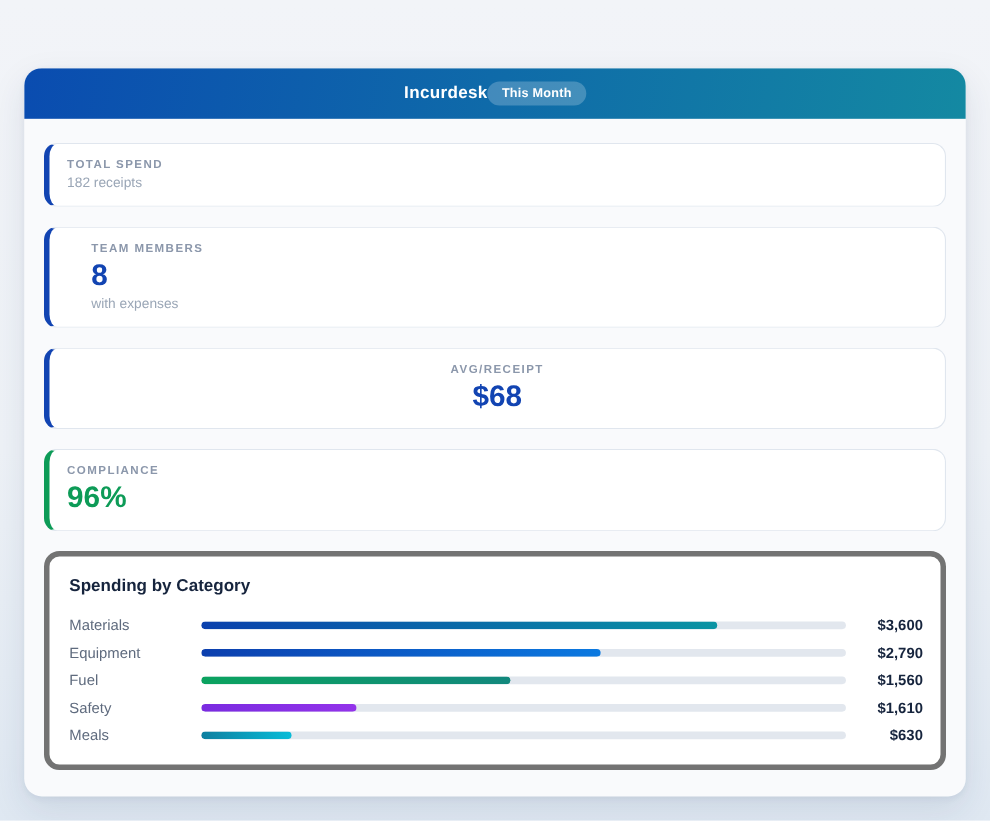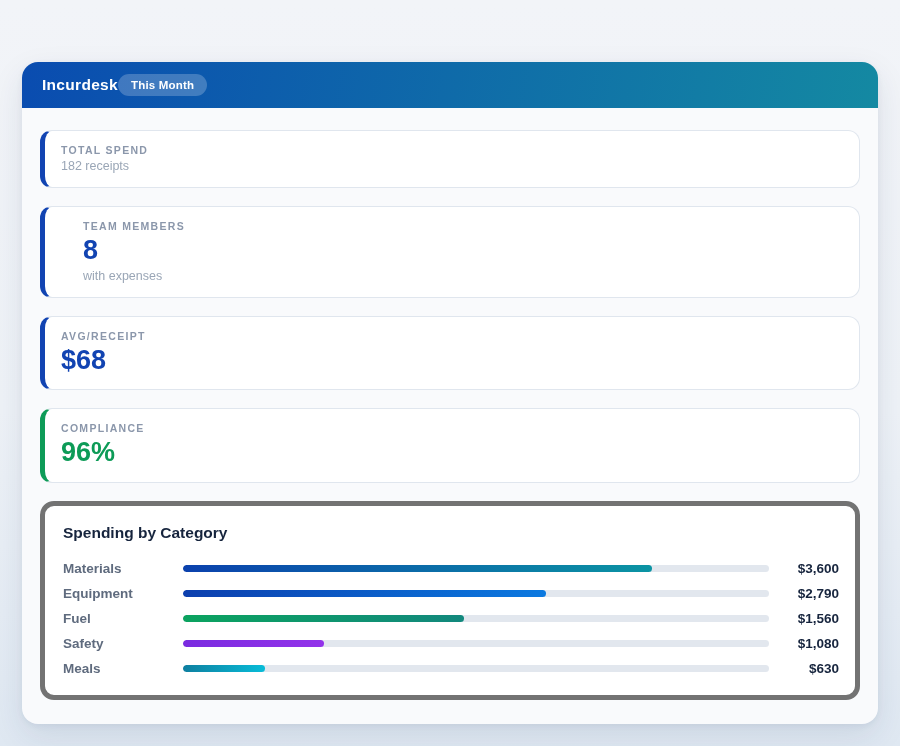--- a/index.html
+++ b/index.html
@@ -11,21 +11,21 @@
   }
   .app-card {
     width:856px;
     background:#f9fafc;
     border-radius:16px;
     box-shadow:0 12px 32px rgba(25,45,85,0.10), 0 2px 6px rgba(25,45,85,0.06);
     overflow:hidden;
   }
   .app-header {
     height:46px;
-    display:flex; align-items:center; justify-content:flex-start;
+    display:flex; align-items:center; justify-content:center;
     padding:0 20px;
   }
   .app-title { color:#ffffff; font-size:15.5px; font-weight:bold; letter-spacing:.3px; }
   .period-badge {
     background:rgba(255,255,255,0.22);
     color:#ffffff; font-size:11.5px; font-weight:bold;
     padding:5px 13px; border-radius:999px; border:none; cursor:pointer;
     font-family:inherit; letter-spacing:.2px;
   }
   .content { padding:22px 18px 24px; }
@@ -48,21 +48,21 @@
     border:5px solid #737373;
     border-radius:14px;
     padding:18px 16px 14px 18px;
     margin-top:16px;
   }
   .category-title { font-size:15.5px; font-weight:bold; color:#16243d; margin-bottom:14px; }
   .bar-row {
     display:grid; grid-template-columns:120px 1fr 70px;
     align-items:center; height:25px; column-gap:0;
   }
-  .bar-label { font-size:13.5px; color:#5f6b7e;font-weight:bold; }
+  .bar-label { font-size:13.5px; color:#5f6b7e; }
   .bar-track {
     height:7px; background:#e2e7ee; border-radius:999px;
     overflow:hidden; position:relative;
   }
   .bar-fill { height:100%; border-radius:999px; width:0; }
   .bar-value { font-size:13.5px; font-weight:bold; color:#16243d; text-align:right; }
 </style>
 </head>
 <body>
 
@@ -78,21 +78,21 @@
       <div class="stat-label">TOTAL SPEND</div>
       <div class="stat-sub">182 receipts</div>
     </div>
 
     <div class="stat-card" style="border-left-color: rgb(18, 68, 178); padding-left: 38px;">
       <div class="stat-label">TEAM MEMBERS</div>
       <div class="stat-value" style="color: rgb(18, 68, 178);">8</div>
       <div class="stat-sub">with expenses</div>
     </div>
 
-    <div class="stat-card" style="border-left-color: rgb(18, 68, 178);">
+    <div class="stat-card" style="border-left-color: rgb(18, 68, 178); text-align: center;">
       <div class="stat-label">AVG/RECEIPT</div>
       <div class="stat-value" style="color: rgb(18, 68, 178);">$68</div>
     </div>
 
     <div class="stat-card" style="border-left-color: rgb(13, 155, 87);">
       <div class="stat-label">COMPLIANCE</div>
       <div class="stat-value" style="color: rgb(13, 155, 87);">96%</div>
     </div>
 
     <div class="category-card">
@@ -120,21 +120,21 @@
             <div class="bar-fill" style="width: 48%; background: linear-gradient(90deg, rgb(11, 163, 95), rgb(18, 136, 125));"></div>
           </div>
         <div class="bar-value">$1,560</div>
       </div>
 
       <div class="bar-row">
         <div class="bar-label">Safety</div>
         <div class="bar-track" style="background: rgb(226, 231, 238);">
             <div class="bar-fill" style="width: 24%; background: linear-gradient(90deg, rgb(122, 43, 224), rgb(147, 51, 234));"></div>
           </div>
-        <div class="bar-value">$1,080</div>
+        <div class="bar-value">$1,610</div>
       </div>
 
       <div class="bar-row">
         <div class="bar-label">Meals</div>
         <div class="bar-track" style="background: rgb(226, 231, 238);">
             <div class="bar-fill" style="width: 14%; background: linear-gradient(90deg, rgb(14, 127, 160), rgb(8, 188, 216));"></div>
           </div>
         <div class="bar-value">$630</div>
       </div>
 

